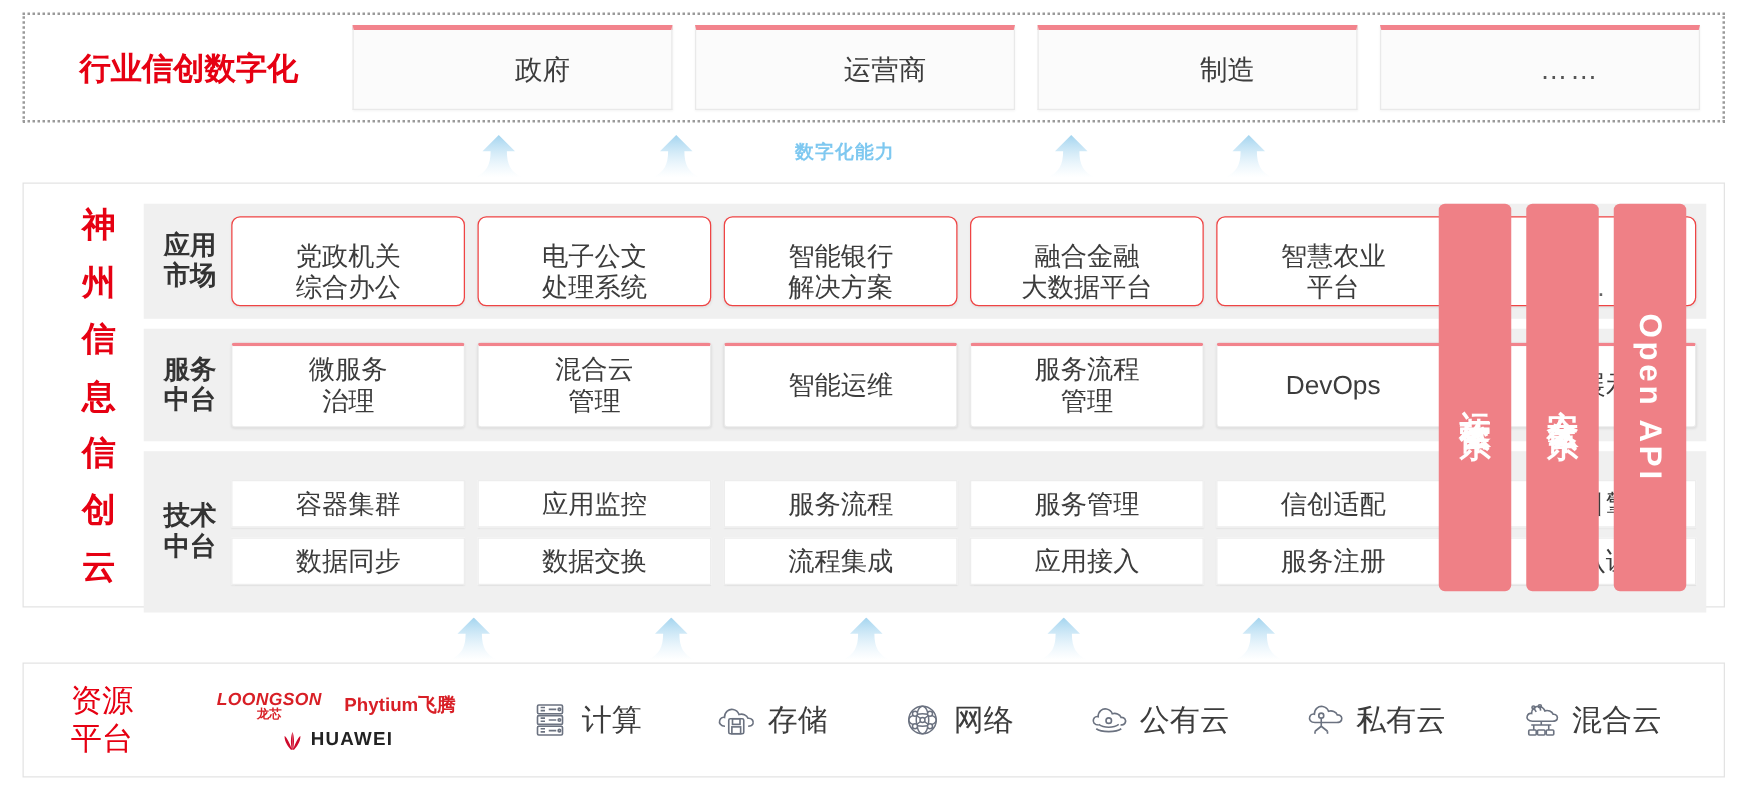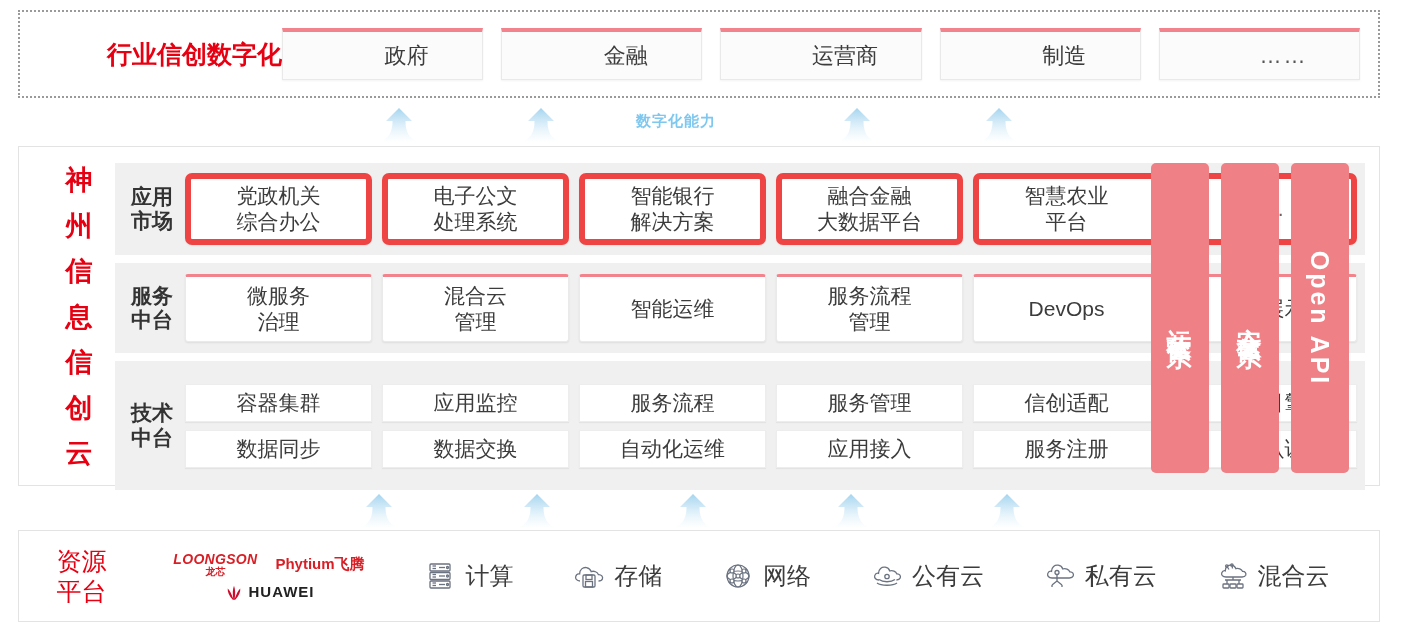--- a/index.html
+++ b/index.html
@@ -13,28 +13,28 @@
   .stage{position:relative;width:1402px;height:632px;}
 
   
   .industry-band{
     position:absolute;left:18px;top:10px;width:1362px;height:88px;
     border:2px dotted #9a9a9a;
     box-sizing:border-box;
     display:flex;align-items:center;
   }
   .industry-title{
-    width:262px;text-align:right;font-size:25px;
+    width:262px;text-align:center;font-size:25px;
     color:#e60012;font-weight:bold;
   }
   .industry-boxes{
     flex:1;display:flex;gap:18px;padding-right:18px;
   }
   .ind-box{
-    flex:1;height:52px;
+    flex:1;height:68px;
     background:#fbfbfb;
     border:1px solid #e9e9e9;
     border-top:4px solid #f2838c;
     box-sizing:border-box;
     display:flex;align-items:center;justify-content:center;
     font-size:22px;color:#3c3c3c;
     box-shadow:0 1px 2px rgba(0,0,0,.05);
     padding-left:48px;
   }
   .ind-box.dots{font-size:22px;letter-spacing:2px;color:#555;}
@@ -80,22 +80,22 @@
     font-size:21px;font-weight:bold;color:#333;line-height:1.15;
     margin-left:6px;
   }
   .row-items{
     flex:1;display:flex;gap:10px;padding:0 8px 0 2px;
   }
 
   
   .app-box{
     flex:1;height:72px;background:#ffffff;
-    border:6px solid #ef4444;border-radius:7px;
-    display:flex;align-items:center;justify-content:center;
+    border:1px solid #ef4444;border-radius:7px;
+    display:flex;align-items:flex-end;justify-content:center;
     text-align:center;font-size:21px;line-height:1.22;color:#3c3c3c;
     box-shadow:0 1px 2px rgba(0,0,0,.06);
     box-sizing:border-box;
   }
   .app-box.dots{letter-spacing:2px;color:#666;}
 
   
   .svc-box{
     flex:1;height:68px;background:#ffffff;
     border:1px solid #eaeaea;border-top:3px solid #f2838c;
@@ -175,21 +175,20 @@
 </style>
 </head>
 <body>
 
 <div class="stage">
 
   <div class="industry-band">
     <div class="industry-title">行业信创数字化</div>
     <div class="industry-boxes">
       <div class="ind-box">政府</div>
-      <div class="ind-box">金融</div>
       <div class="ind-box">运营商</div>
       <div class="ind-box">制造</div>
       <div class="ind-box dots">……</div>
     </div>
   </div>
 
   <div class="arrow" style="left:378px;top:108px;">
     <svg viewBox="0 0 42 34" xmlns="http://www.w3.org/2000/svg">
       <defs>
           <linearGradient id="ga1" x1="0" y1="1" x2="0" y2="0">
@@ -323,21 +322,21 @@
             <div class="tech-box">容器集群</div>
             <div class="tech-box">应用监控</div>
             <div class="tech-box">服务流程</div>
             <div class="tech-box">服务管理</div>
             <div class="tech-box">信创适配</div>
             <div class="tech-box">流程引擎</div>
           </div>
           <div class="tech-line">
             <div class="tech-box">数据同步</div>
             <div class="tech-box">数据交换</div>
-            <div class="tech-box">自动化运维</div>
+            <div class="tech-box">流程集成</div>
             <div class="tech-box">应用接入</div>
             <div class="tech-box">服务注册</div>
             <div class="tech-box">统一认证</div>
           </div>
         </div>
       </div>
 
     </div>
 
     <div class="pillars">

